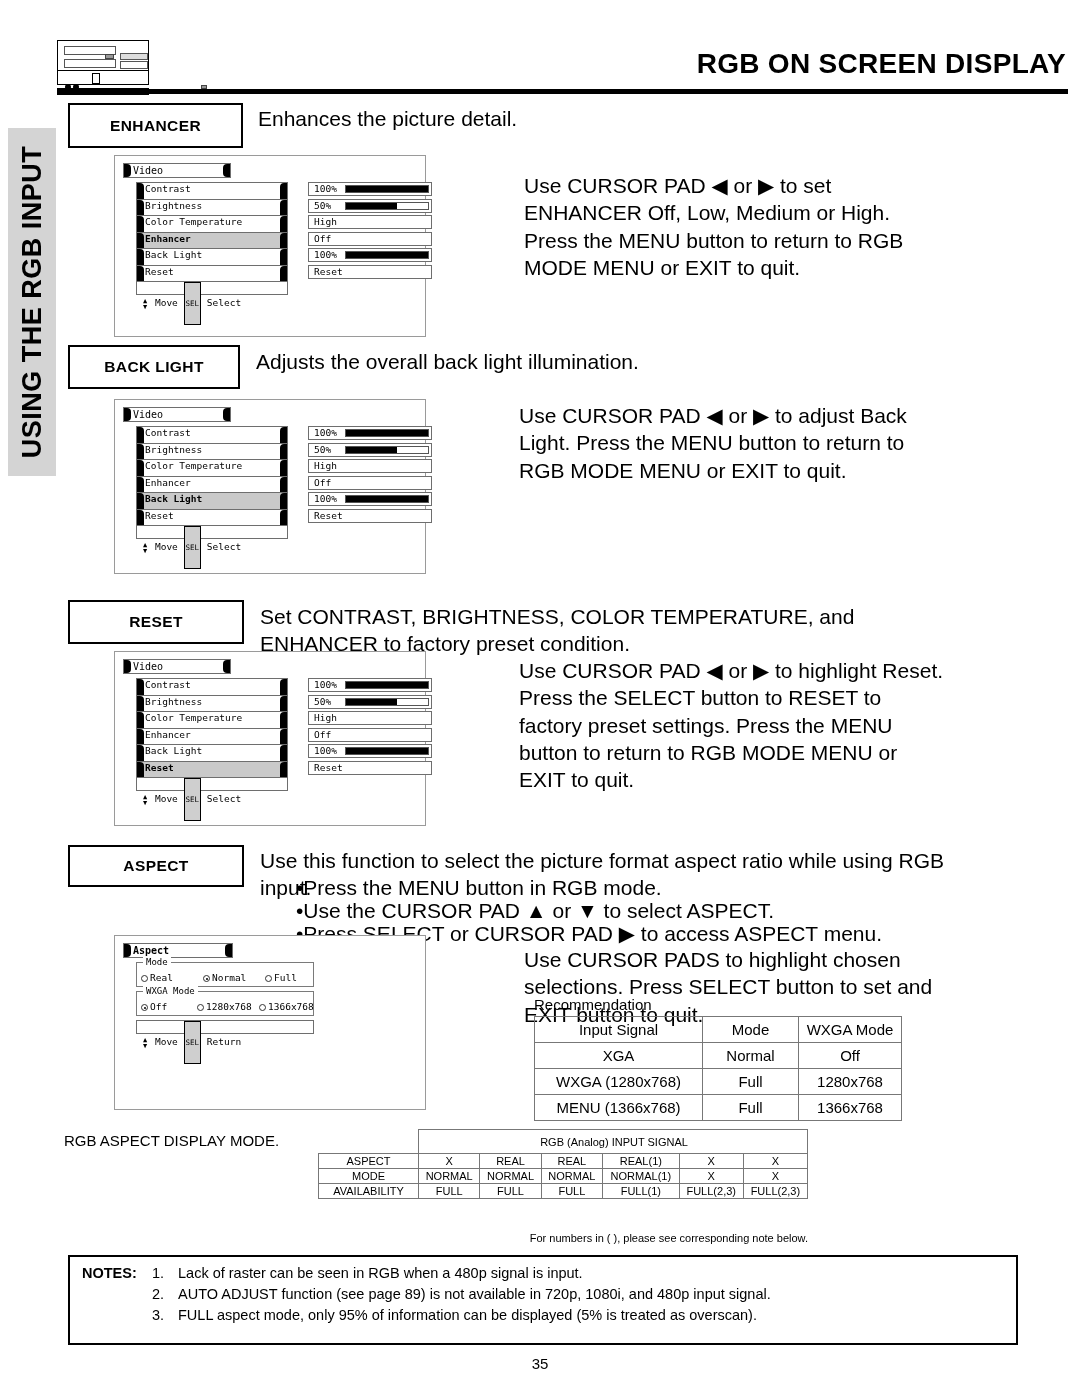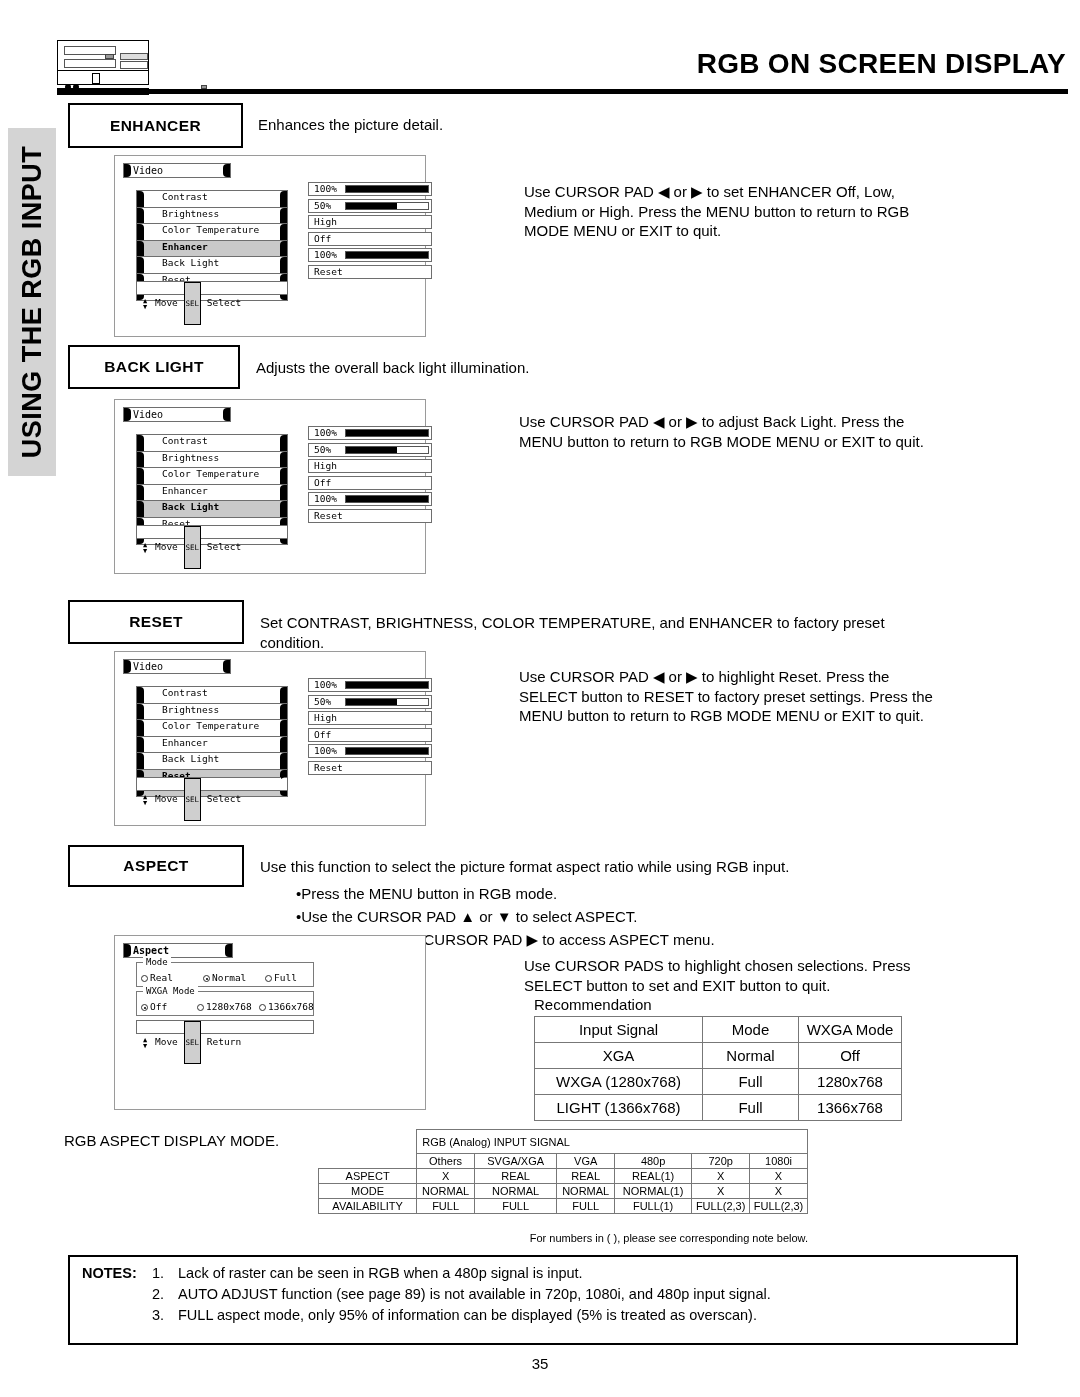--- a/index.html
+++ b/index.html
@@ -60,21 +60,21 @@
 
   
   .sect-box {
     position:absolute;
     border:2.5px solid #000; background:#fff;
     display:flex; align-items:center; justify-content:center;
     font-weight:bold; font-size:15.5px; letter-spacing:0.4px;
   }
 
   
-  .para { position:absolute; font-size:15px; line-height:1.30;margin-top:10px; }
+  .para { position:absolute; font-size:21px; line-height:1.30; }
 
   
   .osd-frame {
     position:absolute;
     border:1px solid #9a9a9a;
     background:#fff;
   }
   .osd { position:absolute; left:8px; top:7px; right:6px; }
 
   .osd-title {
@@ -86,26 +86,26 @@
     padding-left:9px;
     margin-bottom:4px;
   }
   .cap-l { position:absolute; left:0; top:0; width:7px; height:100%; background:#000;
            border-top-right-radius:4px; border-bottom-right-radius:4px; }
   .cap-r { position:absolute; right:0; top:0; width:7px; height:100%; background:#000;
            border-top-left-radius:4px; border-bottom-left-radius:4px; }
 
   .osd-row { position:relative; height:14px; margin-bottom:2.5px; }
   .osd-name {
-    position:absolute; left:13px; top:8px;
+    position:absolute; left:13px; top:0;
     width:152px; height:28px;
     border:1px solid #6e6e6e; background:#fff;
     font-family:"DejaVu Sans Mono", monospace;
     font-size:9.5px; line-height:12.5px;
-    padding-left:25px; white-space:nowrap;
+    padding-left:8px; white-space:nowrap;
   }
   .osd-name.sel { background:#c9c9c9; font-weight:bold; }
   .osd-name.sel .cap-r { background:#000; }
   .arrow-r {
     position:absolute; right:1.5px; top:3.5px;
     width:0; height:0;
     border-top:3.5px solid transparent;
     border-bottom:3.5px solid transparent;
     border-left:5px solid #000;
     z-index:2;
@@ -585,43 +585,34 @@
     <td>XGA</td>
     <td>Normal</td>
     <td>Off</td>
   </tr>
   <tr>
     <td>WXGA (1280x768)</td>
     <td>Full</td>
     <td>1280x768</td>
   </tr>
   <tr>
-    <td>LIGHT (1366x768)</td>
+    <td>MENU (1366x768)</td>
     <td>Full</td>
     <td>1366x768</td>
   </tr>
 </tbody>
   </table>
 
 <div class="rgb-label" style="left:64px; top:1132px;">RGB ASPECT DISPLAY MODE.</div>
 
 <table class="modes" style="left:318px; top:1129px; width:490px;">
   <tbody>
       <tr>
     <td class="noborder" style="width:100px;"></td>
-    <td class="hdrspan" colspan="6" style="height:24px;">RGB (Analog) INPUT SIGNAL</td>
-  </tr>
-  <tr>
-    <td class="noborder"></td>
-    <td style="width:58px;">Others</td>
-    <td style="width:84px;">SVGA/XGA</td>
-    <td style="width:58px;">VGA</td>
-    <td style="width:78px;">480p</td>
-    <td style="width:58px;">720p</td>
-    <td style="width:58px;">1080i</td>
+    <td class="hdrspan" colspan="6" style="height:24px;text-align:center;">RGB (Analog) INPUT SIGNAL</td>
   </tr>
   <tr>
     <td class="rowlbl" style="border-top:1px solid #777;">ASPECT</td>
     <td>X</td>
     <td>REAL</td>
     <td>REAL</td>
     <td>REAL(1)</td>
     <td>X</td>
     <td>X</td>
   </tr>

